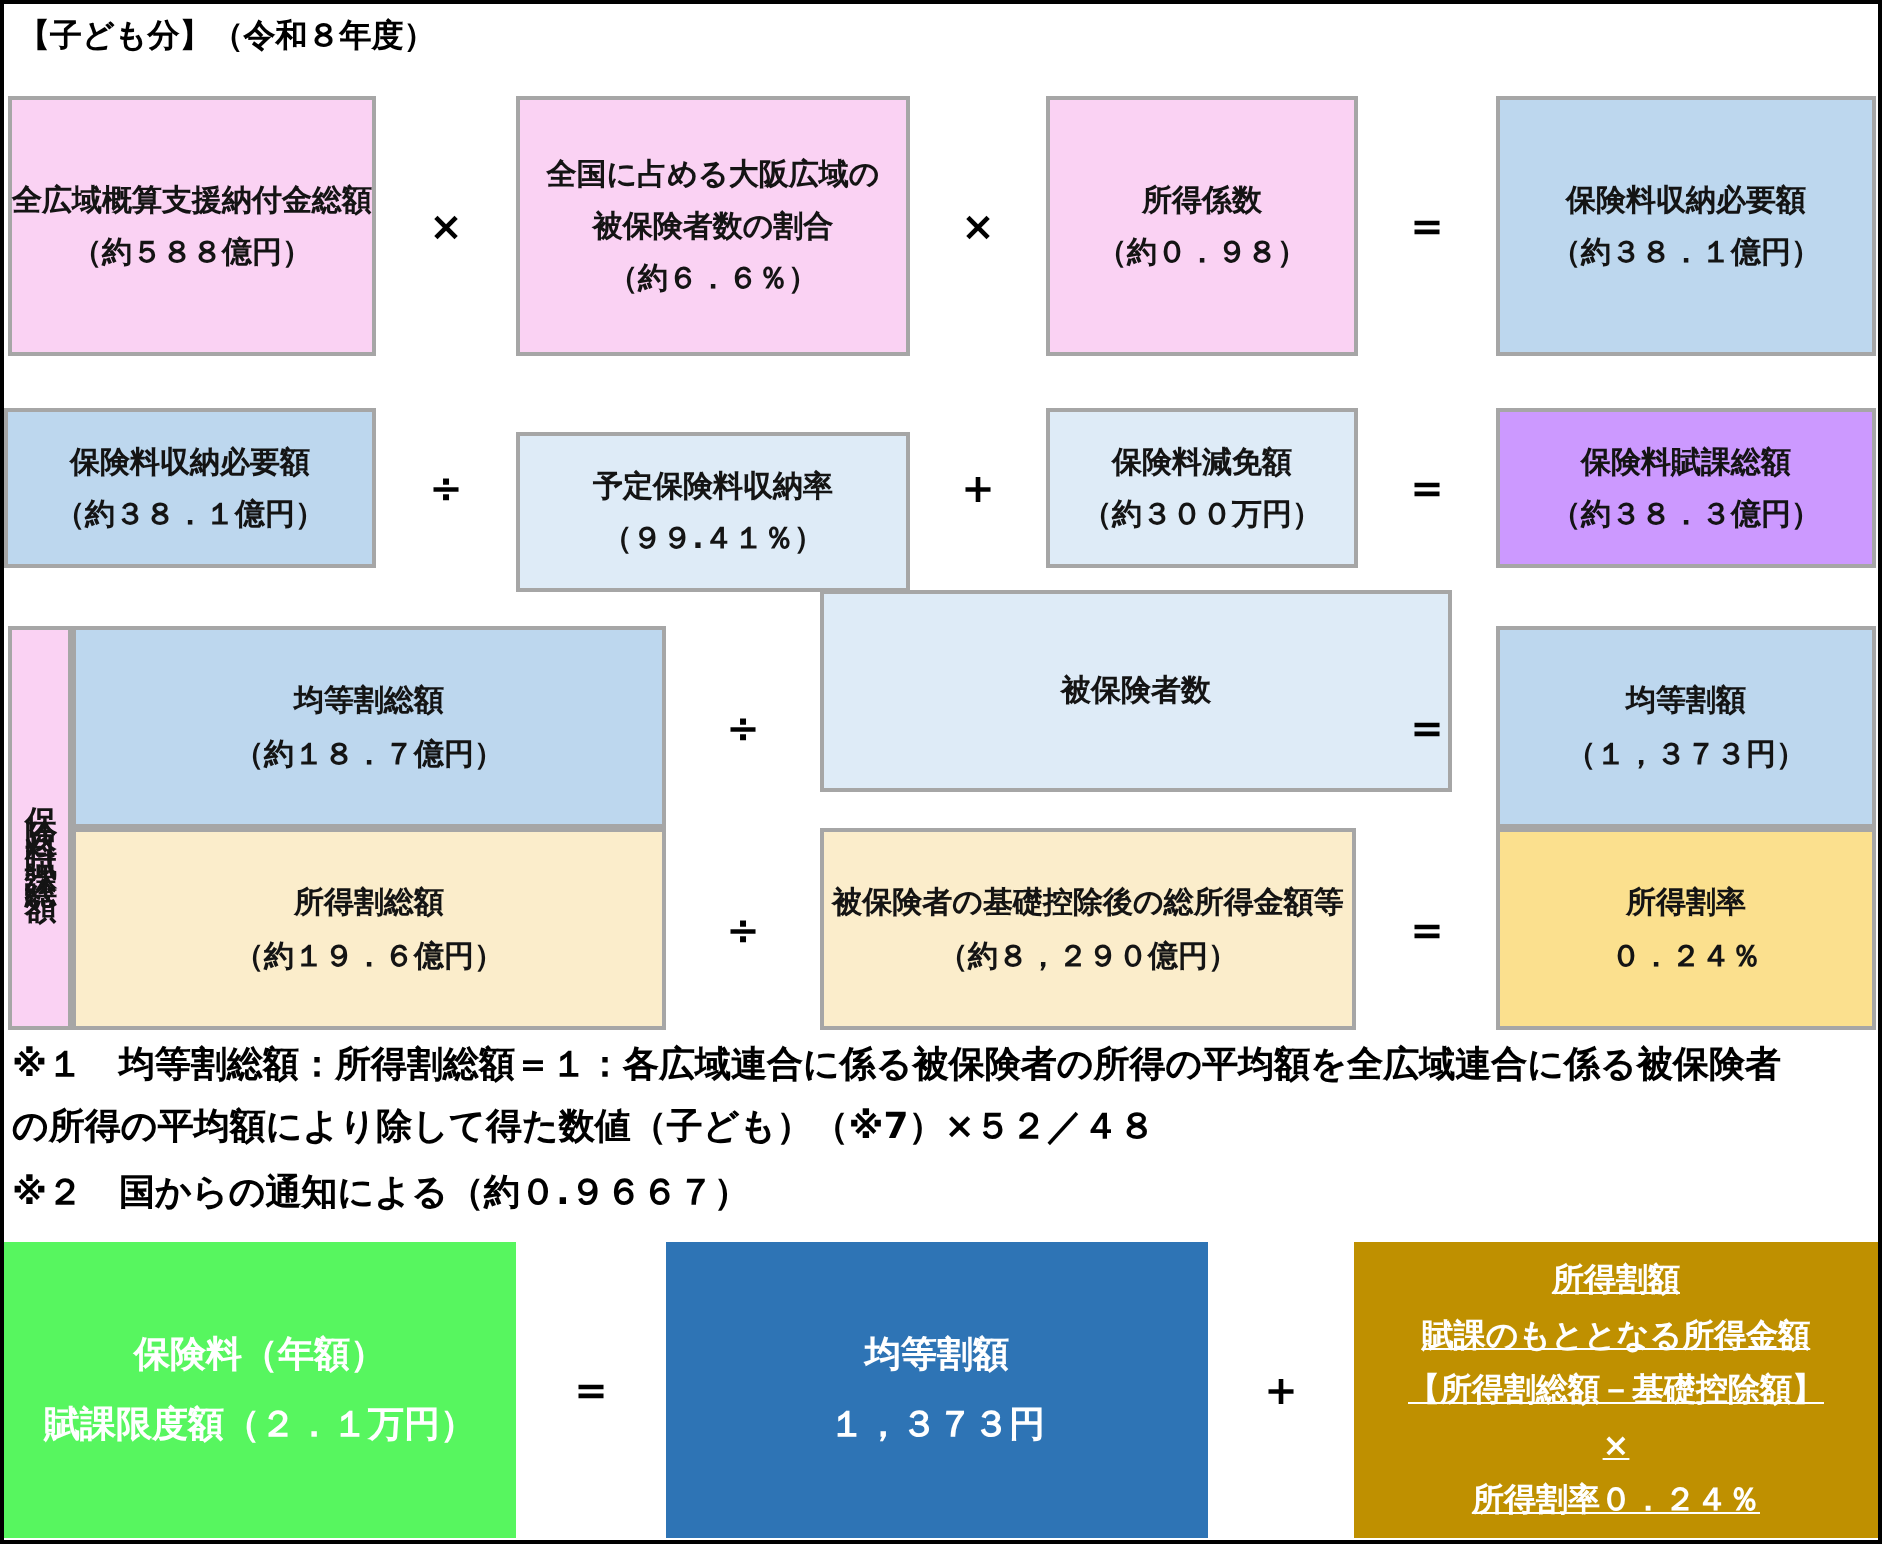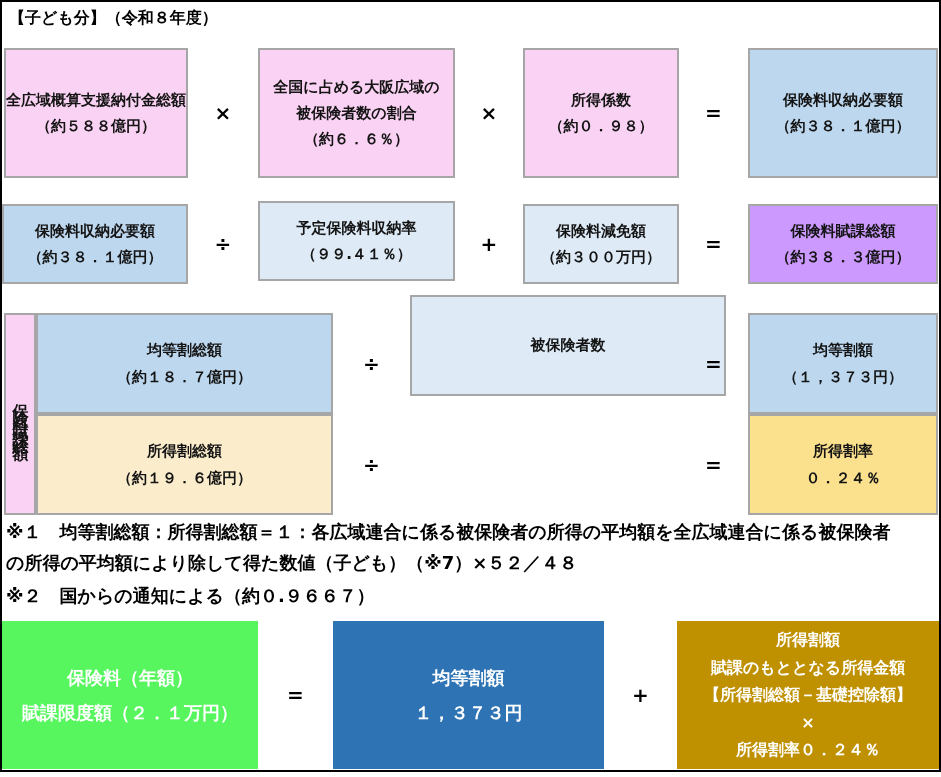--- a/index.html
+++ b/index.html
@@ -44,21 +44,21 @@
   .note-line{position:absolute;left:0;font-size:18px;white-space:nowrap;}
   .bigbox{
     position:absolute;box-sizing:border-box;border:none;
     display:flex;flex-direction:column;justify-content:center;align-items:center;
     text-align:center;font-weight:bold;color:#fff;
   }
   .green{background:var(--green,#57F65F);}
   .bluedark{background:var(--blue_dark,#2E74B5);}
   .golddark{background:var(--gold_dark,#BF9000);}
   .bigbox .ln{font-size:18px;line-height:1.95;white-space:nowrap;}
-  .bigbox.golddark .ln{font-size:16px;line-height:1.72;}
+  .bigbox.golddark .ln{font-size:16px;line-height:1.72;text-decoration:underline;}
 </style>
 </head>
 <body>
 
 <div class="page">
   <div class="frame"></div>
 
   <div class="title">【子ども分】（令和８年度）</div>
 
   <div class="box pink" style="left:4px;top:48px;width:184px;height:130px">
@@ -80,21 +80,21 @@
   <div class="box bluemid" style="left:748px;top:48px;width:190px;height:130px">
     <div class="ln">保険料収納必要額</div>
     <div class="ln">（約３８．１億円）</div>
   </div>
 
   <div class="box bluemid" style="left:2px;top:204px;width:186px;height:80px">
     <div class="ln">保険料収納必要額</div>
     <div class="ln">（約３８．１億円）</div>
   </div>
   <div class="op" style="left:188px;top:204px;width:70px;height:80px">÷</div>
-  <div class="box bluelight" style="left:258px;top:201px;width:197px;height:80px">
+  <div class="box bluelight" style="left:258px;top:216px;width:197px;height:80px">
     <div class="ln">予定保険料収納率</div>
     <div class="ln">（９９.４１％）</div>
   </div>
   <div class="op" style="left:455px;top:204px;width:68px;height:80px">+</div>
   <div class="box bluelight" style="left:523px;top:204px;width:156px;height:80px">
     <div class="ln">保険料減免額</div>
     <div class="ln">（約３００万円）</div>
   </div>
   <div class="op" style="left:679px;top:204px;width:69px;height:80px">=</div>
   <div class="box purple" style="left:748px;top:204px;width:190px;height:80px">
@@ -116,20 +116,24 @@
   <div class="box bluemid" style="left:748px;top:313px;width:190px;height:101px">
     <div class="ln">均等割額</div>
     <div class="ln">（１，３７３円）</div>
   </div>
 
   <div class="box cream" style="left:36px;top:414px;width:297px;height:101px">
     <div class="ln">所得割総額</div>
     <div class="ln">（約１９．６億円）</div>
   </div>
   <div class="op" style="left:333px;top:414px;width:77px;height:101px">÷</div>
+  <div class="box cream" style="left:410px;top:414px;width:268px;height:101px">
+    <div class="ln">被保険者の基礎控除後の総所得金額等</div>
+    <div class="ln">（約８，２９０億円）</div>
+  </div>
   <div class="op" style="left:679px;top:414px;width:69px;height:101px">=</div>
   <div class="box goldlight" style="left:748px;top:414px;width:190px;height:101px">
     <div class="ln">所得割率</div>
     <div class="ln">０．２４％</div>
   </div>
 
   <div class="notes" style="top:520px;height:96px">
     <div class="note-line" style="top:0">※１　均等割総額：所得割総額＝１：各広域連合に係る被保険者の所得の平均額を全広域連合に係る被保険者</div>
     <div class="note-line" style="top:31px">の所得の平均額により除して得た数値（子ども）（※7）×５２／４８</div>
     <div class="note-line" style="top:64px">※２　国からの通知による（約０.９６６７）</div>

